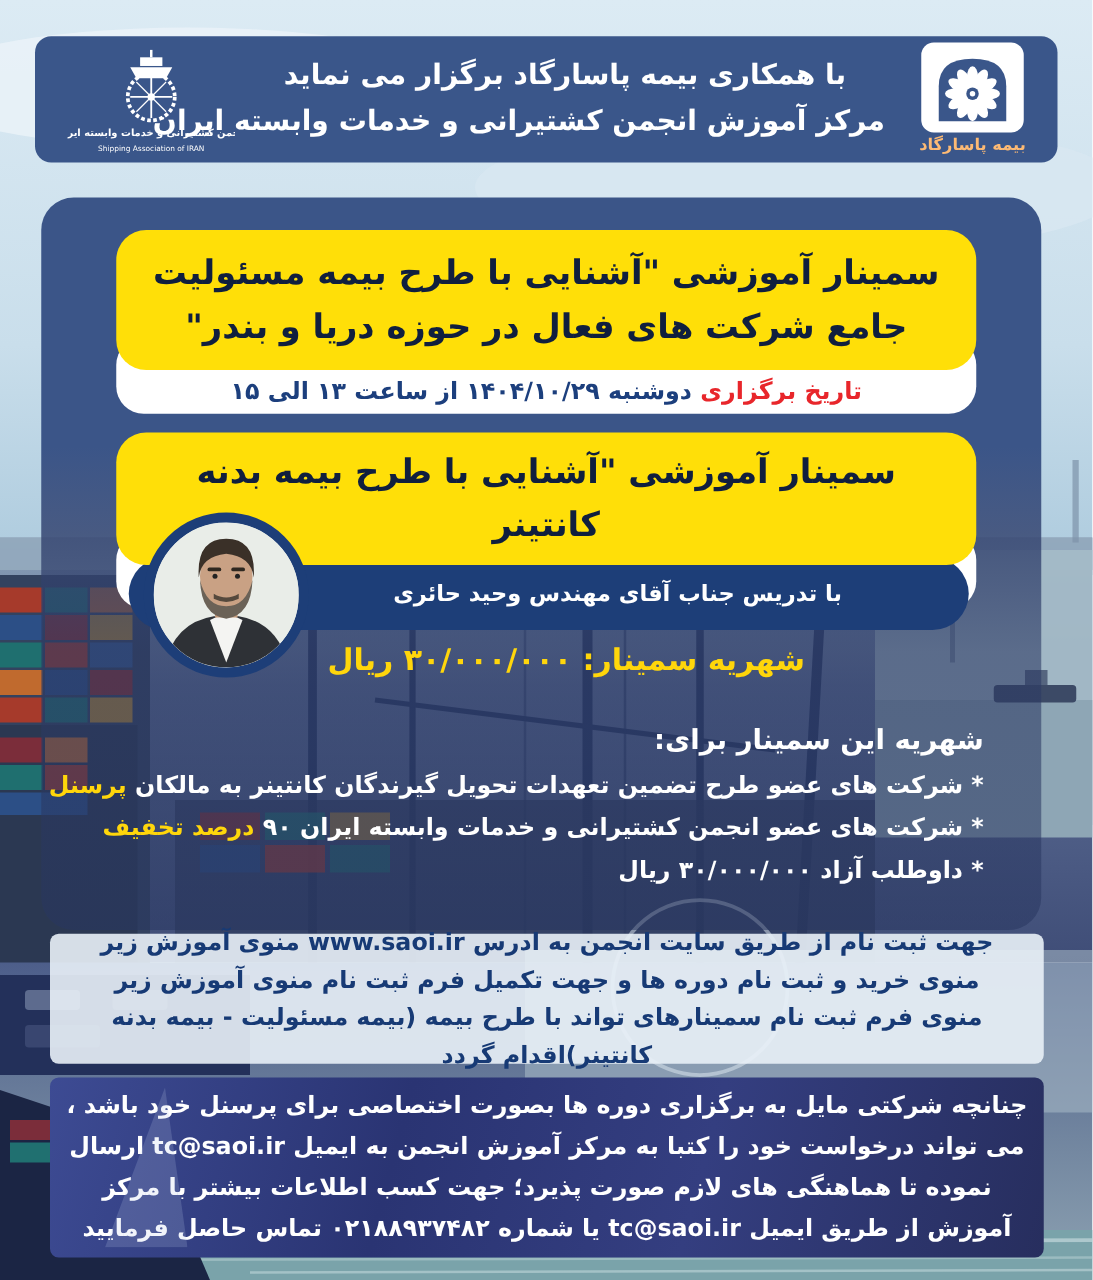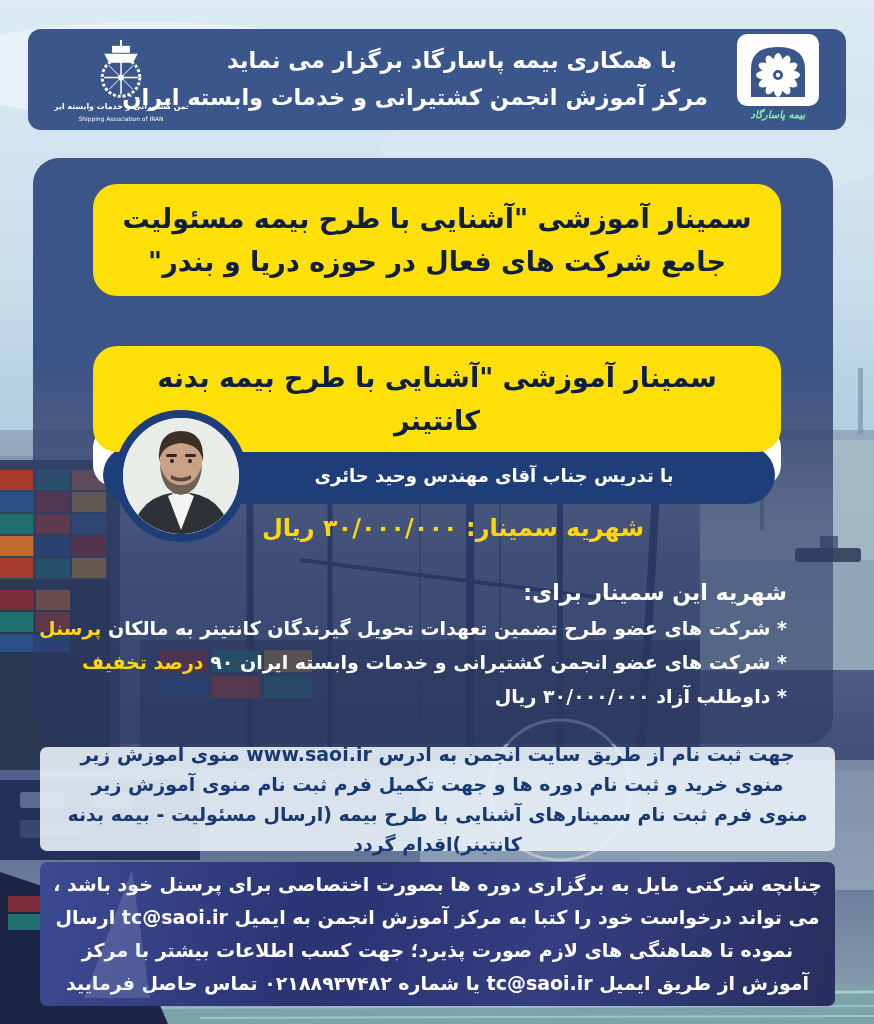--- a/index.html
+++ b/index.html
@@ -17,21 +17,21 @@
   .assoc-logo{position:absolute;left:26px;top:3px;width:134px;height:95px;}
   .band-text{
     position:absolute;left:168px;right:138px;top:13px;text-align:center;
     color:#ffffff;font-weight:700;font-size:22.5px;line-height:37px;white-space:nowrap;
   }
   .pasargad{position:absolute;right:16px;top:3px;width:104px;text-align:center;}
   .pasargad-mark{
     width:82px;height:72px;margin:2px auto 0;background:#ffffff;border-radius:10px;
     display:flex;align-items:center;justify-content:center;
   }
-  .pasargad-label{color:#86efac;font-size:10px;font-weight:700;margin-top:3px;white-space:nowrap;font-style:italic;}
+  .pasargad-label{color:#fdba74;font-size:13px;font-weight:700;margin-top:3px;white-space:nowrap;}
 
   
   .card{
     position:absolute;left:33px;top:158px;width:800px;height:586px;border-radius:26px;
     background:linear-gradient(180deg,#3b5588 0%,#3b5588 34%,rgba(52,68,112,0.84) 46%,
                rgba(44,58,100,0.60) 62%,rgba(40,54,96,0.55) 100%);
     z-index:2;
   }
   .seminar{position:absolute;left:60px;width:688px;}
   .s1{top:26px;}
@@ -233,20 +233,24 @@
       <div class="pasargad-label">بیمه پاسارگاد</div>
     </div>
   </header>
 
   <section class="card">
 
     <div class="seminar s1">
       <div class="banner">
         <span>سمینار آموزشی "آشنایی با طرح بیمه مسئولیت جامع شرکت های فعال در حوزه دریا و بندر"</span>
       </div>
+      <div class="strip">
+        <span class="dlabel">تاریخ برگزاری</span>
+        <span class="dtext">دوشنبه ۱۴۰۴/۱۰/۲۹ از ساعت ۱۳ الی ۱۵</span>
+      </div>
     </div>
 
     <div class="seminar s2">
       <div class="banner">
         <span>سمینار آموزشی "آشنایی با طرح بیمه بدنه کانتینر</span>
       </div>
       <div class="strip">
         <span class="dlabel">تاریخ برگزاری</span>
         <span class="dtext">دوشنبه ۱۴۰۴/۱۰/۲۹ از ساعت ۱۵ الی ۱۷</span>
       </div>
@@ -283,20 +287,20 @@
       <div class="p-item">
         <span>* شرکت های عضو انجمن کشتیرانی و خدمات وابسته ایران ۹۰ </span><span class="hl">درصد تخفیف</span>
       </div>
       <div class="p-item">
         <span>* داوطلب آزاد ۳۰/۰۰۰/۰۰۰ ریال</span><span class="hl"></span>
       </div>
     </div>
   </section>
 
   <section class="box box1">
-    <p>جهت ثبت نام از طریق سایت انجمن به ادرس www.saoi.ir منوی آموزش زیر منوی خرید و ثبت نام دوره ها و جهت تکمیل فرم ثبت نام منوی آموزش زیر منوی فرم ثبت نام سمینارهای آشنایی با طرح بیمه (ارسال مسئولیت - بیمه بدنه کانتینر)اقدام گردد</p>
+    <p>جهت ثبت نام از طریق سایت انجمن به ادرس www.saoi.ir منوی آموزش زیر منوی خرید و ثبت نام دوره ها و جهت تکمیل فرم ثبت نام منوی آموزش زیر منوی فرم ثبت نام سمینارهای تواند با طرح بیمه (بیمه مسئولیت - بیمه بدنه کانتینر)اقدام گردد</p>
   </section>
 
   <section class="box box2">
     <p>چنانچه شرکتی مایل به برگزاری دوره ها بصورت اختصاصی برای پرسنل خود باشد ، می تواند درخواست خود را کتبا به مرکز آموزش انجمن به ایمیل tc@saoi.ir ارسال نموده تا هماهنگی های لازم صورت پذیرد؛ جهت کسب اطلاعات بیشتر با مرکز آموزش از طریق ایمیل tc@saoi.ir یا شماره ۰۲۱۸۸۹۳۷۴۸۲ تماس حاصل فرمایید</p>
   </section>
 
 </div>
 
 </body></html>

